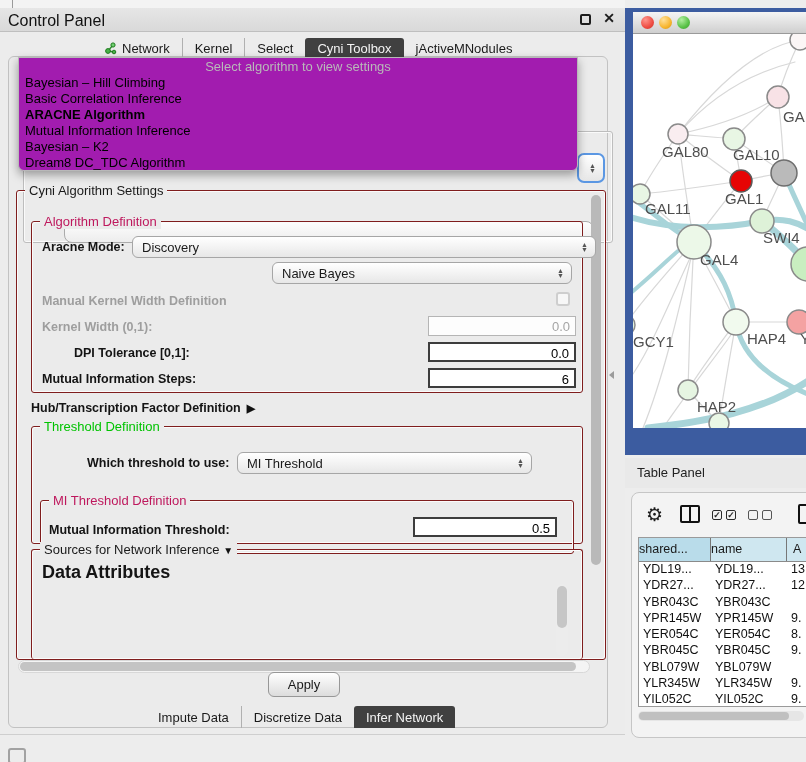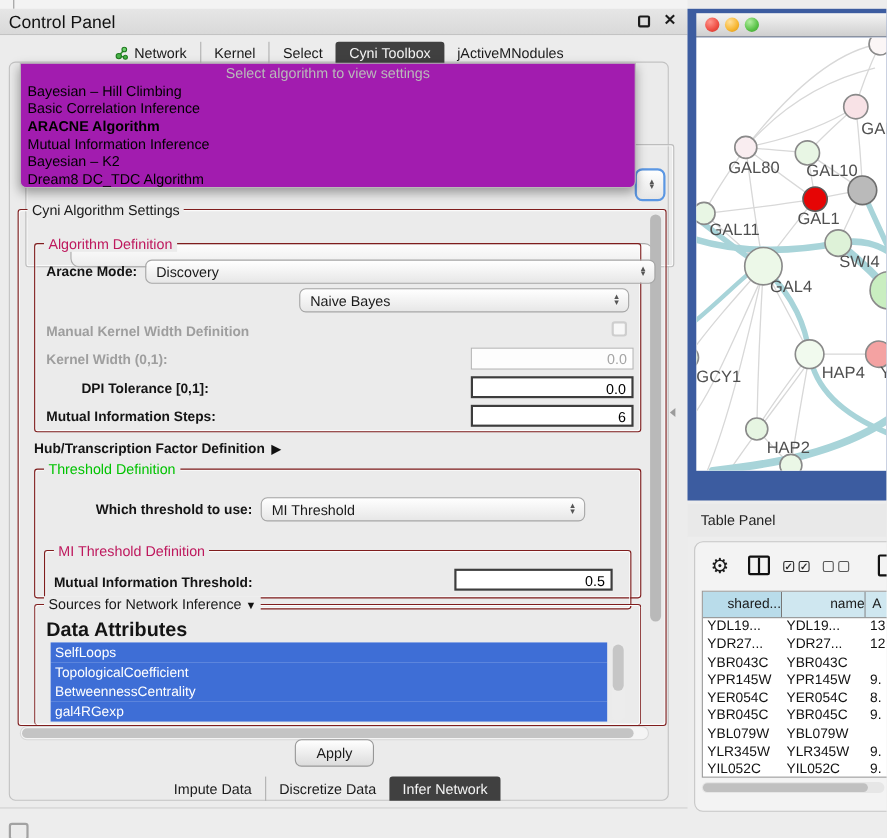--- a/index.html
+++ b/index.html
@@ -78,21 +78,21 @@
   .tp-header { left:625px; top:458px; width:181px; height:30px; background:#e9e9e9; font-size:13px; color:#222; line-height:30px; padding-left:12px; }
   .tp-box { left:631px; top:492px; width:180px; height:246px; background:#f3f3f3; border:1px solid #c6c6c6; border-radius:8px 0 0 8px; overflow:hidden; }
   .tp-toolbar { position:absolute; left:0; top:6px; width:100%; height:32px; }
   .gear { position:absolute; left:14px; top:4px; font-size:19px; color:#1c1c1c; }
   .split-icon { position:absolute; left:48px; top:6px; width:20px; height:18px; border:2px solid #111; border-radius:2px; }
   .split-icon:before { content:""; position:absolute; left:7px; top:0; width:2px; height:14px; background:#111; }
   .cb { position:absolute; top:11px; width:10px; height:10px; border:1.5px solid #2a2a2a; border-radius:2px; font-size:9px; line-height:9px; text-align:center; color:#2a2a2a; font-weight:bold; }
   .doc-icon { position:absolute; left:166px; top:5px; width:18px; height:20px; border:2px solid #111; border-radius:2px; background:#f3f3f3; }
   .table { position:absolute; left:6px; top:44px; right:-2px; bottom:30px; background:#fff; border:1px solid #9a9a9a; overflow:hidden; }
   .t-head { display:flex; height:24px; border-bottom:1px solid #8a8a8a; }
-  .t-head .c { font-size:12.5px; color:#1a1a1a; text-align:right; line-height:23px; border-right:1px solid #777; overflow:hidden; white-space:nowrap; }
+  .t-head .c { font-size:12.5px; color:#1a1a1a; text-align:left; line-height:23px; border-right:1px solid #777; overflow:hidden; white-space:nowrap; }
   .t-head .c0 { width:72px; background:#b9dcea; }
   .t-head .c1 { width:76px; background:#cfe7f0; }
   .t-head .c2 { flex:1; background:#cfe7f0; text-align:left; padding-left:6px; }
   .t-row { display:flex; height:16.3px; font-size:12.5px; color:#111; white-space:nowrap; }
   .t-row .c { overflow:hidden; }
   .t-row .c0 { width:72px; padding-left:4px; }
   .t-row .c1 { width:76px; padding-left:4px; }
   .t-row .c2 { flex:1; padding-left:4px; }
   .tp-hsb { position:absolute; left:6px; right:6px; bottom:16px; height:10px; background:#e6e6e6; border-radius:5px; }
   .tp-hsb .thumb { position:absolute; left:1px; top:1px; width:150px; height:8px; background:#c0c0c0; border-radius:4px; }
@@ -210,26 +210,20 @@
     <div class="gbox" style="position:absolute; left:8px; top:58px; width:534px; height:54px;margin-top:15px;">
       <span class="legend blue" style="background:#ebebeb;">MI Threshold Definition</span>
       <span class="lbl" style="left:8px; top:22px;">Mutual Information Threshold:</span>
       <div class="field hard" style="left:372px; top:16px; width:144px;">0.5</div>
     </div>
   </div>
 
   <div class="gbox" style="position:absolute; left:14px; top:358px; width:552px; height:110px; border-bottom:none;">
     <span class="legend"><span>Sources for Network Inference</span> <span class="src-arrow">▼</span></span>
     <span class="lbl" style="left:10px; top:12px; font-size:18px;">Data Attributes</span>
-    <div class="attr-list">
-        <div class="attr-item">SelfLoops</div>
-        <div class="attr-item">TopologicalCoefficient</div>
-        <div class="attr-item">BetweennessCentrality</div>
-        <div class="attr-item">gal4RGexp</div>
-      </div>
     <div class="attr-sb">
         <div class="thumb"></div>
       </div>
   </div>
 </div>
 
 <div class="abs hsb">
     <div class="thumb"></div>
   </div>
 <div class="abs apply">Apply</div>

